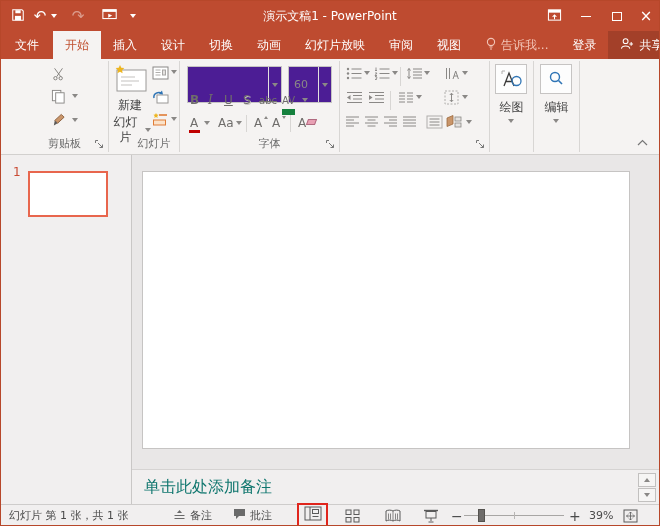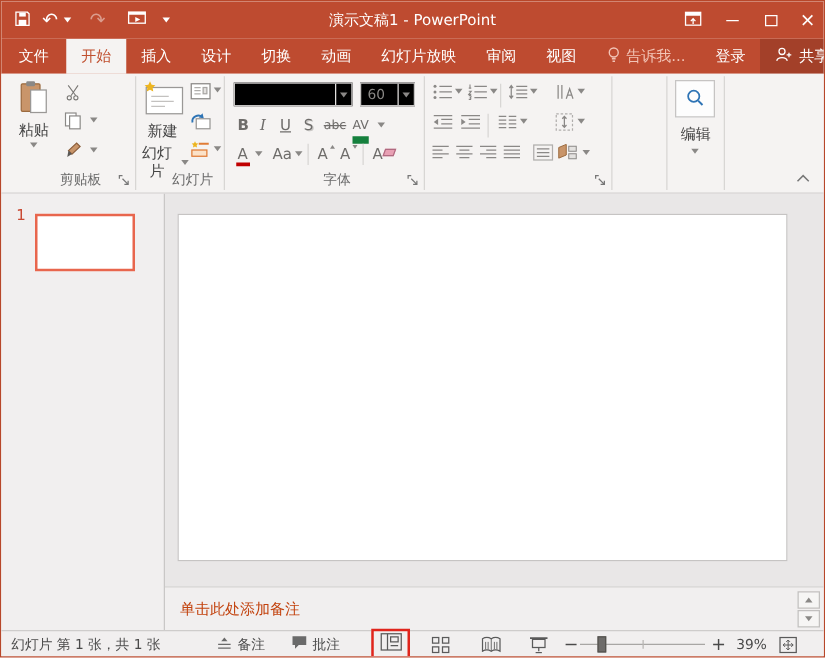--- a/index.html
+++ b/index.html
@@ -31,21 +31,21 @@
   .tab.tellme { color:#F2C4B6; margin-left:4px; gap:4px; }
   .tab.share { background:rgba(0,0,0,.14); margin-right:8px; gap:5px; }
 
   
   .ribbon { position:relative; height:96px; background:#F5F3F2; border-bottom:1px solid #D2D0CE; }
   .group { position:absolute; top:0; height:95px; }
   .glabel { position:absolute; bottom:3px; left:0; right:0; text-align:center; font-size:11px; color:#6a6a6a;margin-left:20px; }
   .vsep { position:absolute; top:2px; bottom:2px; width:1px; background:#D8D6D4; }
   .bigbtn { display:flex; flex-direction:column; align-items:center; gap:2px; }
   .bigbtn .lbl { font-size:12px; color:#444; line-height:1.25; text-align:center; }
-  .combo { position:absolute; height:19px; background:#000000; border:1px solid #C6C4C3; display:flex; align-items:center; }
+  .combo { position:absolute; height:37px; background:#4c1d95; border:1px solid #C6C4C3; display:flex; align-items:center; }
   .combo .val { flex:1; padding-left:5px; font-size:11px; color:#8a8886; }
   .combo .cbtn { width:13px; height:100%; display:flex; align-items:center; justify-content:center; border-left:1px solid #E2E0DE; }
   .fbtn { position:absolute; font-size:12px; color:#6f6d6b; line-height:16px; }
   .fbtn.b { font-weight:bold; }
   .fbtn.i { font-style:italic; font-family:"DejaVu Serif","Liberation Serif",serif; }
   .fbtn.u { text-decoration:underline; }
   .fbtn.s { text-shadow:1px 1px 0 #c9c7c5; }
   .fbtn.strike { text-decoration:line-through; font-size:10px; }
   .fbtn.av { font-size:10px; border-bottom:6px solid #15803d; }
   .colorbar { position:absolute; width:11px; height:3px; background:#C00000; }
@@ -54,21 +54,21 @@
 
   
   .content { display:flex; height:349px; }
   .panel { position:relative; width:131px; background:#F1EFEF; border-right:1px solid #C9C7C6; }
   .thumb { position:absolute; left:27px; top:16px; width:80px; height:46px; background:#fff; border:2px solid #E8664D; }
   .thumb-num { position:absolute; left:12px; top:10px; color:#C94A33; font-size:12px; }
   .rightcol { position:relative; flex:1; display:flex; flex-direction:column; }
   .canvas { position:relative; flex:1; background:#E9E7E7; }
   .slide { position:absolute; left:10px; top:16px; width:488px; height:278px; background:#fff; border:1px solid #C6C4C3; }
   .notes { position:relative; height:35px; background:#F1EFEF; border-top:1px solid #D5D3D2; display:flex; align-items:center; }
-  .notes .ph { padding-left:12px; color:#c2410c; font-size:12px; }
+  .notes .ph { padding-left:12px; color:#0f766e; font-size:16px; }
   .nav { position:absolute; right:3px; top:3px; display:flex; flex-direction:column; gap:1px; }
   .navbtn { width:18px; height:14px; border:1px solid #C2C0BF; background:#F6F5F4; display:flex; align-items:center; justify-content:center; }
 
   
   .statusbar { position:relative; height:21px; background:#F1EFEF; border-top:1px solid #CECCCB; font-size:11px; color:#4a4a4a; }
   .sitem { position:absolute; top:0; height:21px; display:flex; align-items:center; gap:4px; }
   .anno { position:absolute; left:296px; top:-2px; width:31px; height:24px; border:2px solid #E0251C; display:flex; align-items:center; justify-content:center; background:#F1EFEF; }
   .ztrack { position:absolute; left:463px; top:10px; width:100px; height:1px; background:#A8A6A4; }
   .ztick { position:absolute; left:513px; top:7px; width:1px; height:7px; background:#B8B6B4; }
   .zthumb { position:absolute; left:477px; top:4px; width:7px; height:13px; background:#6E6C6A; border:1px solid #55534F; }
@@ -154,31 +154,20 @@
             <path d="M12 5.5v4M10 7.5h4" stroke="#fff" stroke-width="1.1"></path>
           </svg>
       </span>
       <span>共享</span>
     </div>
   </div>
 
   <div class="ribbon">
 
     <div class="group" style="left:0;width:107px;">
-      <div class="abs bigbtn" style="left:8px;top:5px;width:36px;">
-        <span>
-          <svg width="24" height="28" viewBox="0 0 24 28">
-              <rect x="2" y="3" width="15" height="22" rx="1" fill="#C9956A" stroke="#9C6B3F"></rect>
-              <rect x="6" y="1" width="7" height="4" rx="1" fill="#8a8886"></rect>
-              <rect x="9.5" y="8" width="12.5" height="18" fill="#fff" stroke="#9a9896"></rect>
-            </svg>
-        </span>
-        <span class="lbl">粘贴</span>
-        <span class="crt"></span>
-      </div>
       <div class="abs" style="left:50px;top:8px;">
         <svg width="15" height="14" viewBox="0 0 16 16">
             <path d="M3.5 1.5l7 9.5M12.5 1.5L6 11" stroke="#797774" fill="none"></path>
             <circle cx="4.5" cy="12.8" r="1.9" fill="none" stroke="#797774"></circle>
             <circle cx="10.5" cy="12.8" r="1.9" fill="none" stroke="#797774"></circle>
           </svg>
       </div>
       <div class="abs" style="left:50px;top:30px;">
         <svg width="15" height="15" viewBox="0 0 16 16">
             <rect x="1.5" y="1.5" width="9" height="11" fill="#fff" stroke="#8a8886"></rect>
@@ -388,20 +377,31 @@
 
       <div class="launcher">
         <svg width="11" height="11" viewBox="0 0 11 11">
             <path d="M1.5 4V1.5H4" fill="none" stroke="#777"></path>
             <path d="M4 4l4.5 4.5M8.5 5.5v3h-3" fill="none" stroke="#777"></path>
           </svg>
       </div>
     </div>
     <div class="vsep" style="left:488px;"></div>
 
+    <div class="group" style="left:489px;width:43px;">
+      <div class="boxbtn" style="left:5px;top:5px;">
+        <svg width="22" height="20" viewBox="0 0 22 20">
+            <path d="M2 5V2h3" fill="none" stroke="#B0AEAC"></path>
+            <path d="M4 17L9 4l5 13M6 12.5h6" fill="none" stroke="#3B3A39" stroke-width="1.3"></path>
+            <circle cx="16.5" cy="12" r="4.5" fill="none" stroke="#2E74B5" stroke-width="1.3"></circle>
+          </svg>
+      </div>
+      <div class="abs" style="left:0;right:0;top:40px;text-align:center;font-size:12px;color:#444;">绘图</div>
+      <span class="abs crt" style="left:18px;top:60px;"></span>
+    </div>
     <div class="vsep" style="left:532px;"></div>
 
     <div class="group" style="left:533px;width:45px;">
       <div class="boxbtn" style="left:6px;top:5px;">
         <svg width="18" height="18" viewBox="0 0 18 18">
             <circle cx="8" cy="7" r="4.5" fill="none" stroke="#2E74B5" stroke-width="1.4"></circle>
             <path d="M11.5 10.5L15 14" stroke="#2E74B5" stroke-width="1.6"></path>
           </svg>
       </div>
       <div class="abs" style="left:0;right:0;top:40px;text-align:center;font-size:12px;color:#444;">编辑</div>

